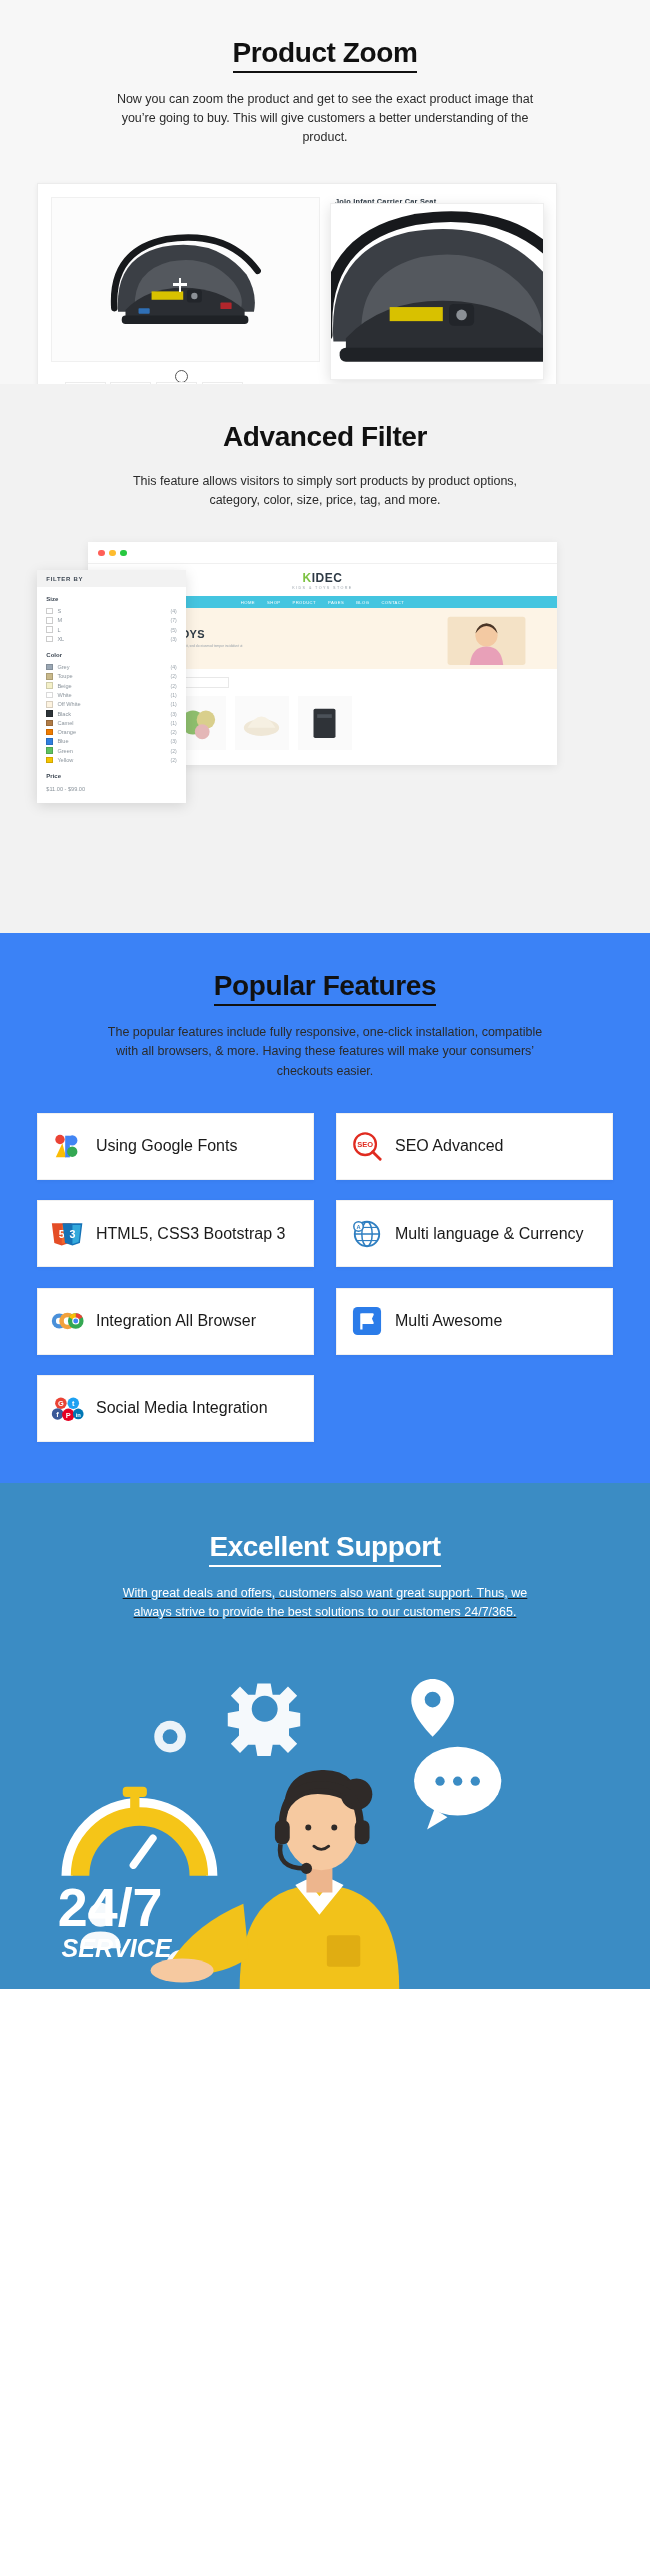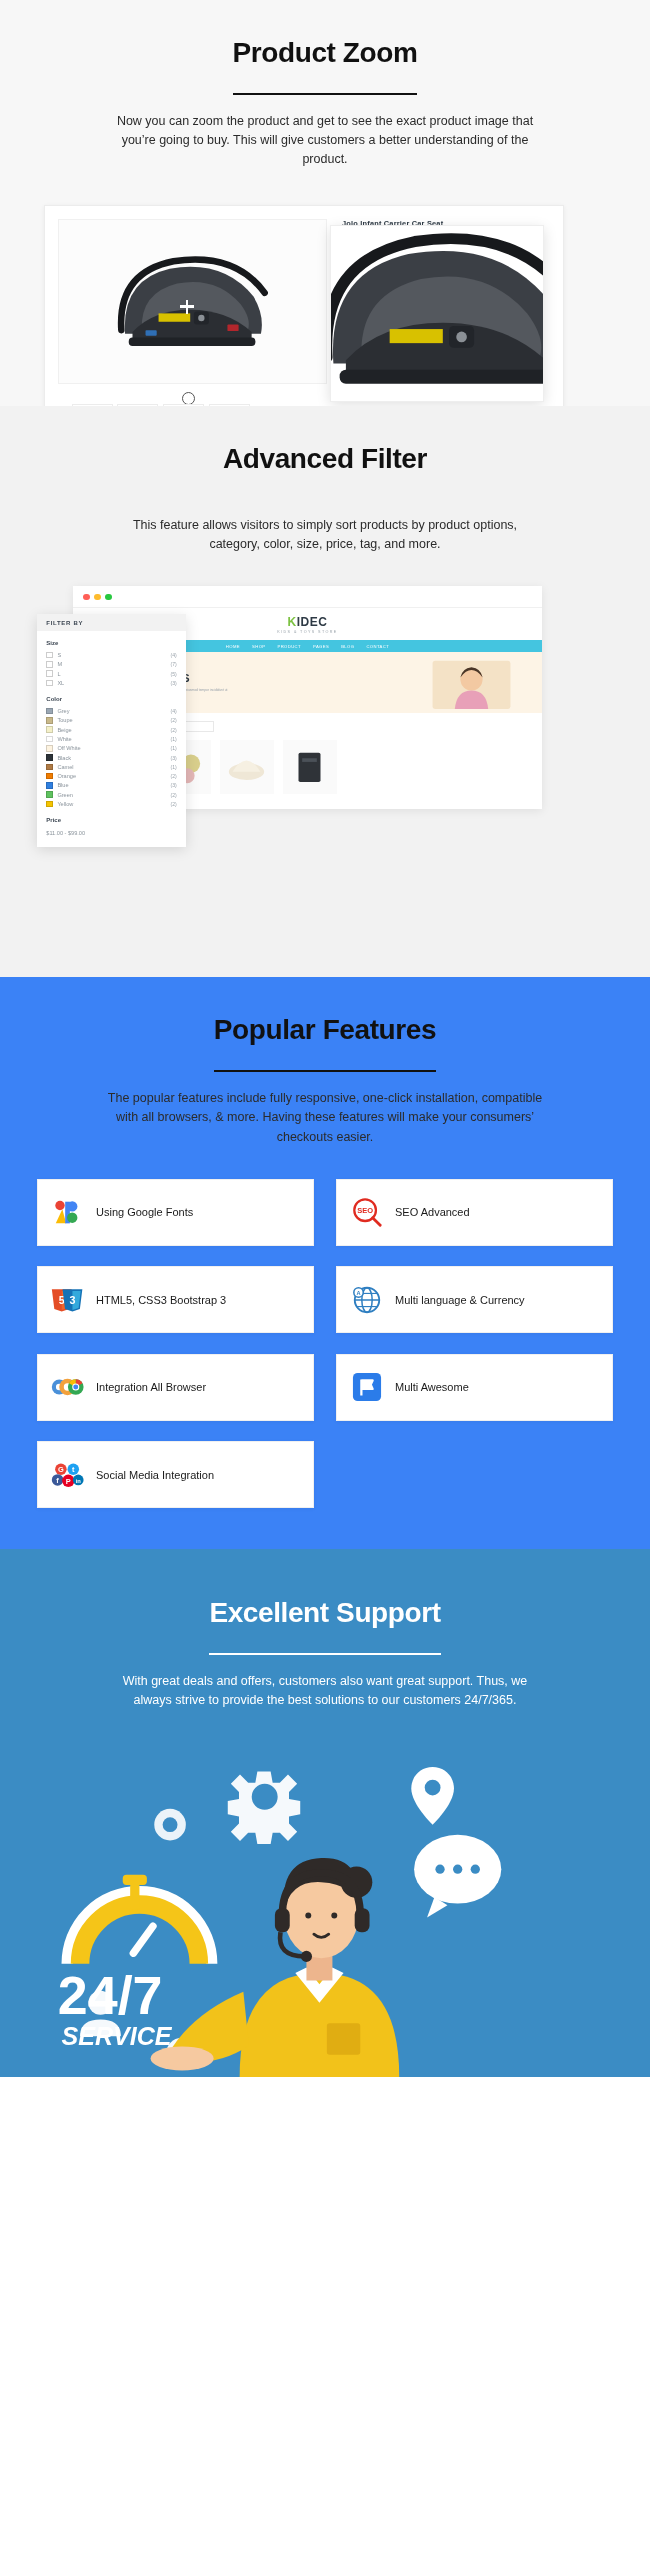--- a/index.html
+++ b/index.html
@@ -7,29 +7,29 @@
     width: 650px;
     font-family: "Liberation Sans", sans-serif;
     background: #ffffff;
     color: #1a1a1a;
   }
   .page { width: 650px; overflow: hidden; }
 
   
   .section { width: 650px; padding: 37px 0 0 0; position: relative; }
   .sec-light { background: #f7f7f7; }
-  .sec-blue  { background: #3b8cc4; }
+  .sec-blue  { background: #3b8cc4; text-decoration: underline; }
 
   .sec-title {
     text-align: center;
     font-size: 28px;
     font-weight: 700;
     letter-spacing: -0.4px;
     color: #111111;
-    padding-bottom: 24px;
+    padding-bottom: 2px;
     display: inline-block;
     border-bottom: 2.8px solid #111111;
   }
   .title-wrap { text-align: center; }
   .sec-blue .sec-title { color: #ffffff; border-bottom-color: #ffffff; }
 
   .sec-desc {
     text-align: center;
     font-size: 12.5px;
     line-height: 1.55;
@@ -41,21 +41,21 @@
 
   
   .pz-stage {
     margin: 35px auto 0 auto;
     width: 576px;
     height: 0;
     position: relative;
   }
   .pz-card {
     position: absolute;
-    left: 7px; top: 0;
+    left: 0; top: 0;
     width: 520px;
     height: 232px;
     background: #ffffff;
     border: 0.9px solid #ececec;
     box-shadow: 0 0.9px 4.6px rgba(0,0,0,.06);
     display: flex;
     padding: 13px;
   }
   .pz-left { width: 269px; position: relative; }
   .pz-mainimg {
@@ -129,21 +129,21 @@
     border: 0.9px solid #eee; box-shadow: 0 2.8px 13px rgba(0,0,0,.13);
     overflow: hidden;
   }
 
   
   .seat-svg { display: block; }
 
   
   .af-stage { margin: 32px auto 0 auto; width: 576px; position: relative; height: 232px; }
   .af-browser {
-    position: absolute; left: 36px; top: 0; width: 469px; height: 223px;
+    position: absolute; left: 51px; top: 0; width: 469px; height: 223px;
     background: #000000; box-shadow: 0 1.9px 9.3px rgba(0,0,0,.08);
   }
   .af-bar { height: 22px; background: #fff; border-bottom: 0.9px solid #f0f0f0; display: flex; align-items: center; padding-left: 10.2px; gap: 4.6px; }
   .dot { width: 6.5px; height: 6.5px; border-radius: 50%; }
   .af-shop { position: relative; height: 201px; overflow: hidden; background: #fff; }
   .af-logo { text-align: center; padding-top: 6.5px; }
   .af-logo .brand { font-size: 12px; font-weight: 700; color: #2e3a45; letter-spacing: 0.5px; }
   .af-logo .brand .k { color: #7dc242; }
   .af-logo .sub { font-size: 3.7px; color: #9aa3ab; letter-spacing: 1.4px; margin-top: 0.9px; }
   .af-nav { margin-top: 6.5px; height: 12px; background: #44c5e0; display: flex; align-items: center; justify-content: center; gap: 12px; }
@@ -173,21 +173,21 @@
     width: 576px; margin: 32px auto 0 auto;
     display: grid; grid-template-columns: 1fr 1fr; gap: 20.4px 22px;
     padding-bottom: 41px;
   }
   .feat-card {
     background: #ffffff; border: 0.9px solid #f0f0f0;
     box-shadow: 0 0.9px 3.7px rgba(0,0,0,.05);
     height: 67px; display: flex; align-items: center; padding: 0 13px; gap: 12px;
   }
   .feat-icon { width: 33px; height: 33px; flex: none; display: flex; align-items: center; justify-content: center; }
-  .feat-label { font-size: 11px; line-height: 1.3; color: #1a1a1a; }
+  .feat-label { font-size: 16px; line-height: 1.3; color: #1a1a1a; }
 
   
   .sup-art { width: 650px; height: 334px; position: relative; margin-top: 32px; }
 </style>
 </head>
 <body>
 
 <div class="page">
 
   <div class="section sec-light" style="padding-bottom:45px;">

